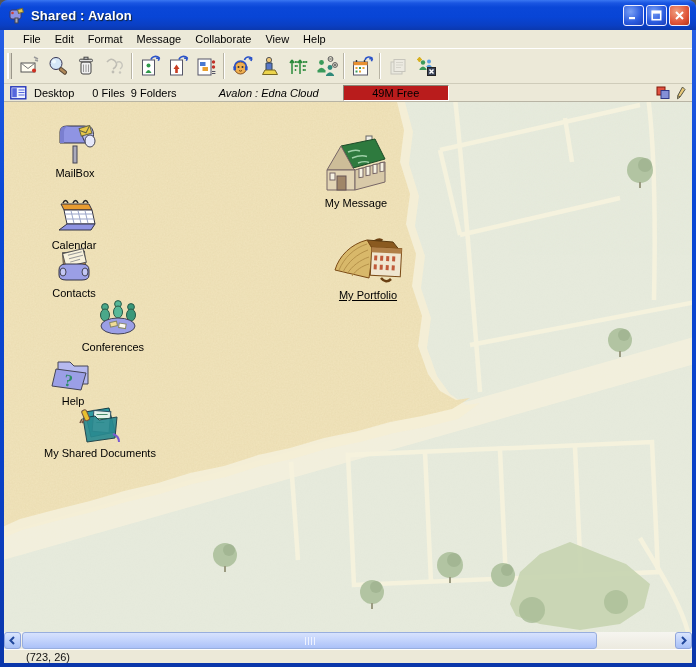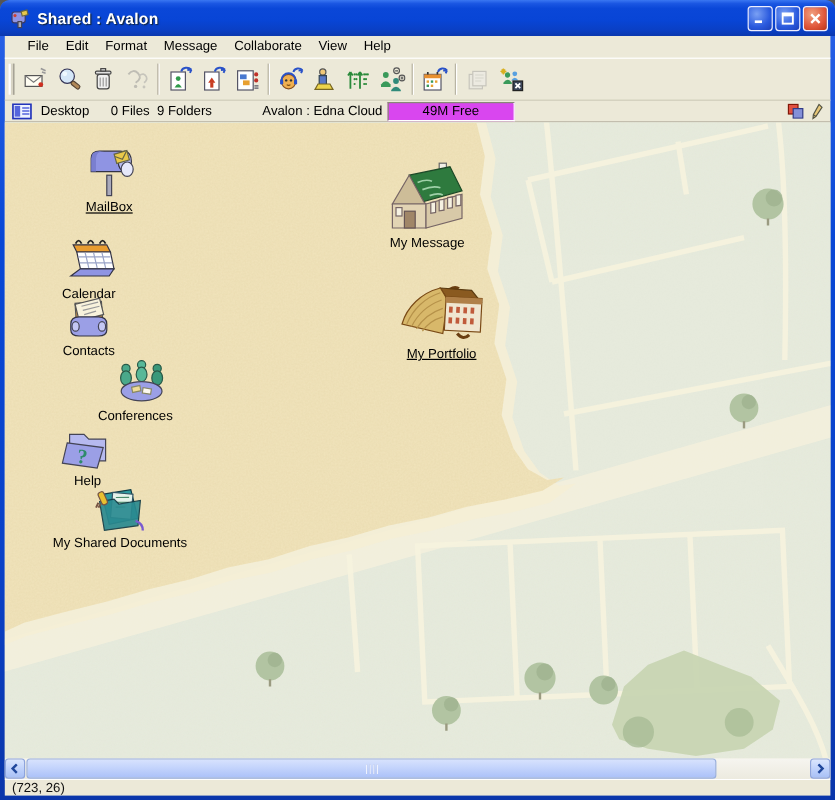--- a/index.html
+++ b/index.html
@@ -32,51 +32,51 @@
   .tbtn svg{display:block;}
   .tbtn.disabled{filter:grayscale(1) opacity(.45);}
   .tsep{width:2px;height:26px;margin:0 3px;border-left:1px solid #b8b4a4;border-right:1px solid #fff;}
   
   .summarybar{height:18px;flex:0 0 auto;display:flex;align-items:center;font-size:11px;color:#000;
     border-bottom:1px solid #b8b4a4;padding:0 6px;}
   .sb-icon{margin-right:7px;flex:0 0 auto;}
   .sb-loc{margin-right:18px;}
   .sb-files{margin-right:6px;}
   .sb-folders{margin-right:42px;}
-  .sb-server{margin-right:4px;}
-  .free-box{width:106px;text-align:center;background:#d946ef;border:1px solid;
+  .sb-server{margin-right:24px;font-style:italic;}
+  .free-box{width:106px;text-align:center;background:#b91c1c;border:1px solid;
     border-color:#8a8778 #fff #fff #8a8778;padding:0 2px;height:16px;line-height:14px;}
   .sb-right{margin-left:auto;display:flex;align-items:center;gap:6px;}
   
   .map{position:relative;flex:1 1 auto;overflow:hidden;background:#E7EBDD;}
   .map-bg{position:absolute;left:0;top:0;}
   .dicon{position:absolute;width:140px;display:flex;flex-direction:column;align-items:center;cursor:default;}
   .dicon .lbl{font-size:11px;color:#000;margin-top:1px;white-space:nowrap;}
   .dicon .lbl.underline{text-decoration:underline;}
-  .di-mailbox{left:17px;top:20px;text-decoration:underline;}
+  .di-mailbox{left:1px;top:20px;}
   .di-calendar{left:0;top:94px;}
   .di-contacts{left:0;top:142px;}
   .di-conferences{left:0;top:196px;align-items:flex-end;}
   .di-help{left:-1px;top:252px;}
   .di-shareddocs{left:16px;top:302px;padding-left:20px;}
   .di-classes{left:282px;top:30px;}
   .di-portfolio{left:294px;top:130px;}
   
   .hscroll{height:17px;flex:0 0 auto;position:relative;background:#F2F1EA;
     background:linear-gradient(180deg,#f6f5f0,#eceadf);}
   .sb-btn{position:absolute;top:0;width:17px;height:17px;border:1px solid #8ea4dc;border-radius:3px;
     background:linear-gradient(180deg,#dbe6fd,#c0d2fb 50%,#a8c0f6);display:flex;align-items:center;justify-content:center;}
   .sb-btn.left{left:0;}
   .sb-btn.right{right:0;}
   .thumb{position:absolute;left:18px;top:0;width:575px;height:17px;border:1px solid #98aede;border-radius:3px;
     background:linear-gradient(180deg,#d7e2fd,#c4d4fc 45%,#abc1f8);}
   .thumb .gripmarks{position:absolute;left:50%;top:4px;transform:translateX(-50%);display:flex;gap:2px;}
   .thumb .gripmarks i{display:block;width:1px;height:8px;background:#8fa4d8;border-right:1px solid #eef2ff;}
   
-  .statusbar{height:14px;flex:0 0 auto;font-size:11px;color:#111;padding:1px 6px 0;border-top:1px solid #fff;}
+  .statusbar{height:14px;flex:0 0 auto;font-size:11px;color:#111;padding:1px 22px 0;border-top:1px solid #fff;}
 </style>
 </head>
 <body>
 
 <div class="window">
 
   <div class="titlebar">
     <svg class="title-icon" viewBox="0 0 18 18">
       <rect x="2" y="4" width="11" height="9" rx="2" fill="#8f94e3" stroke="#3a3a66"></rect>
       <rect x="10" y="3" width="5" height="4" fill="#e8c84a" stroke="#664" transform="rotate(-14 12 5)"></rect>

